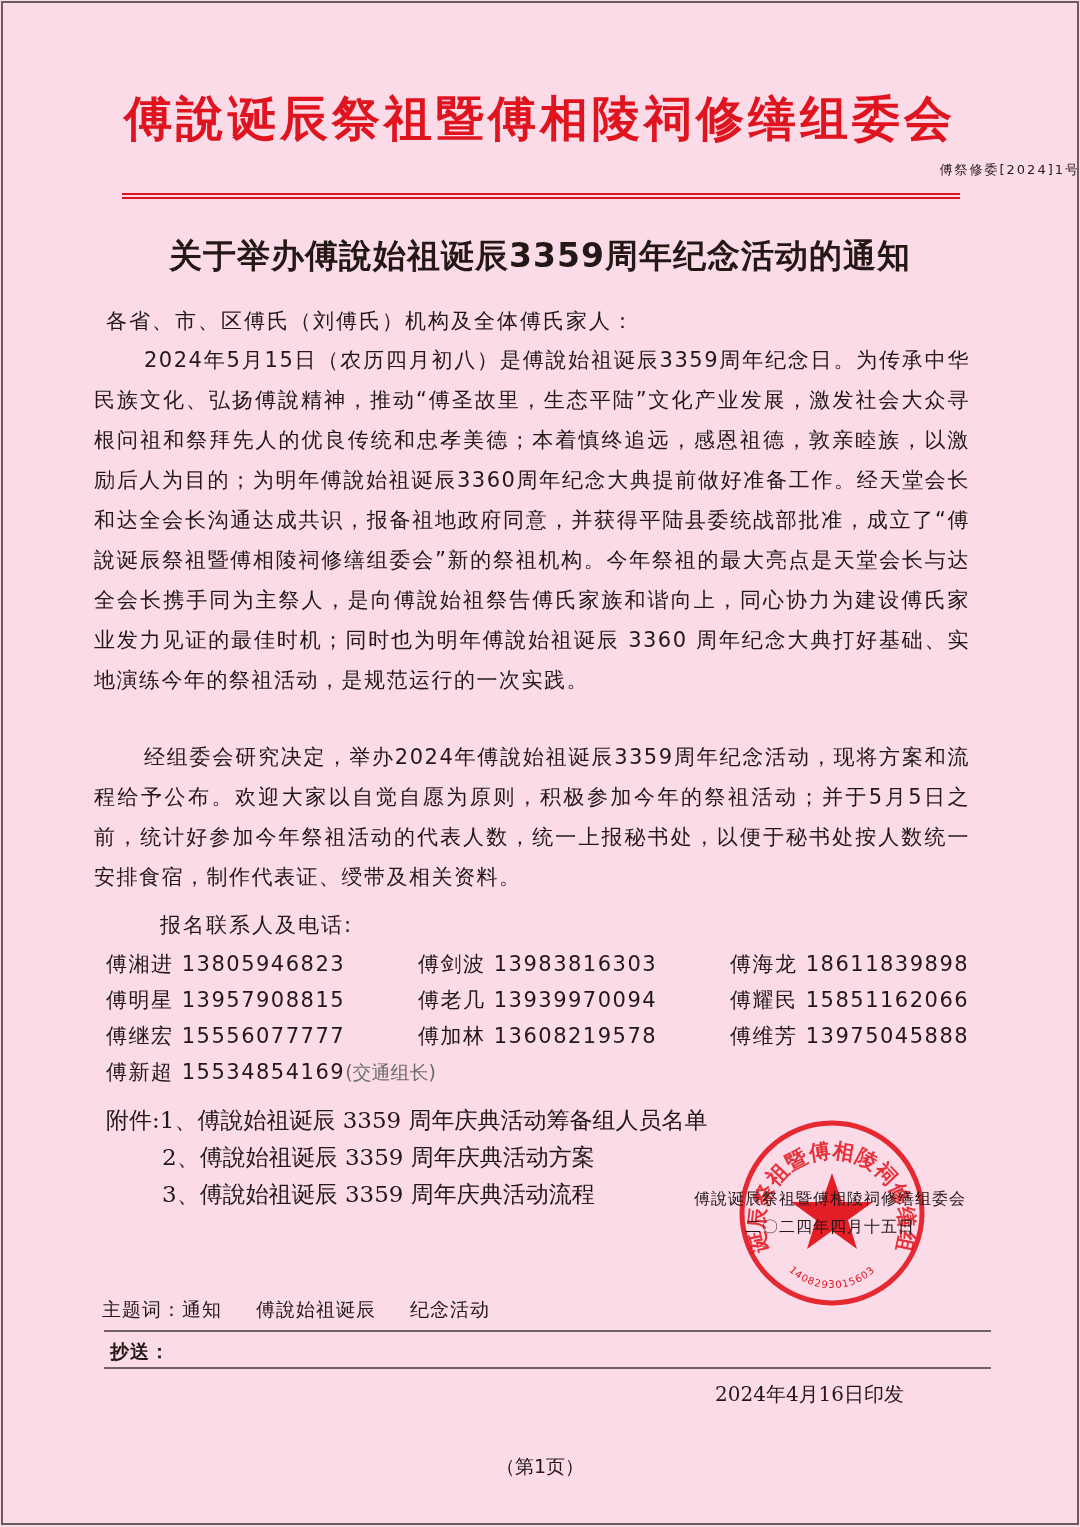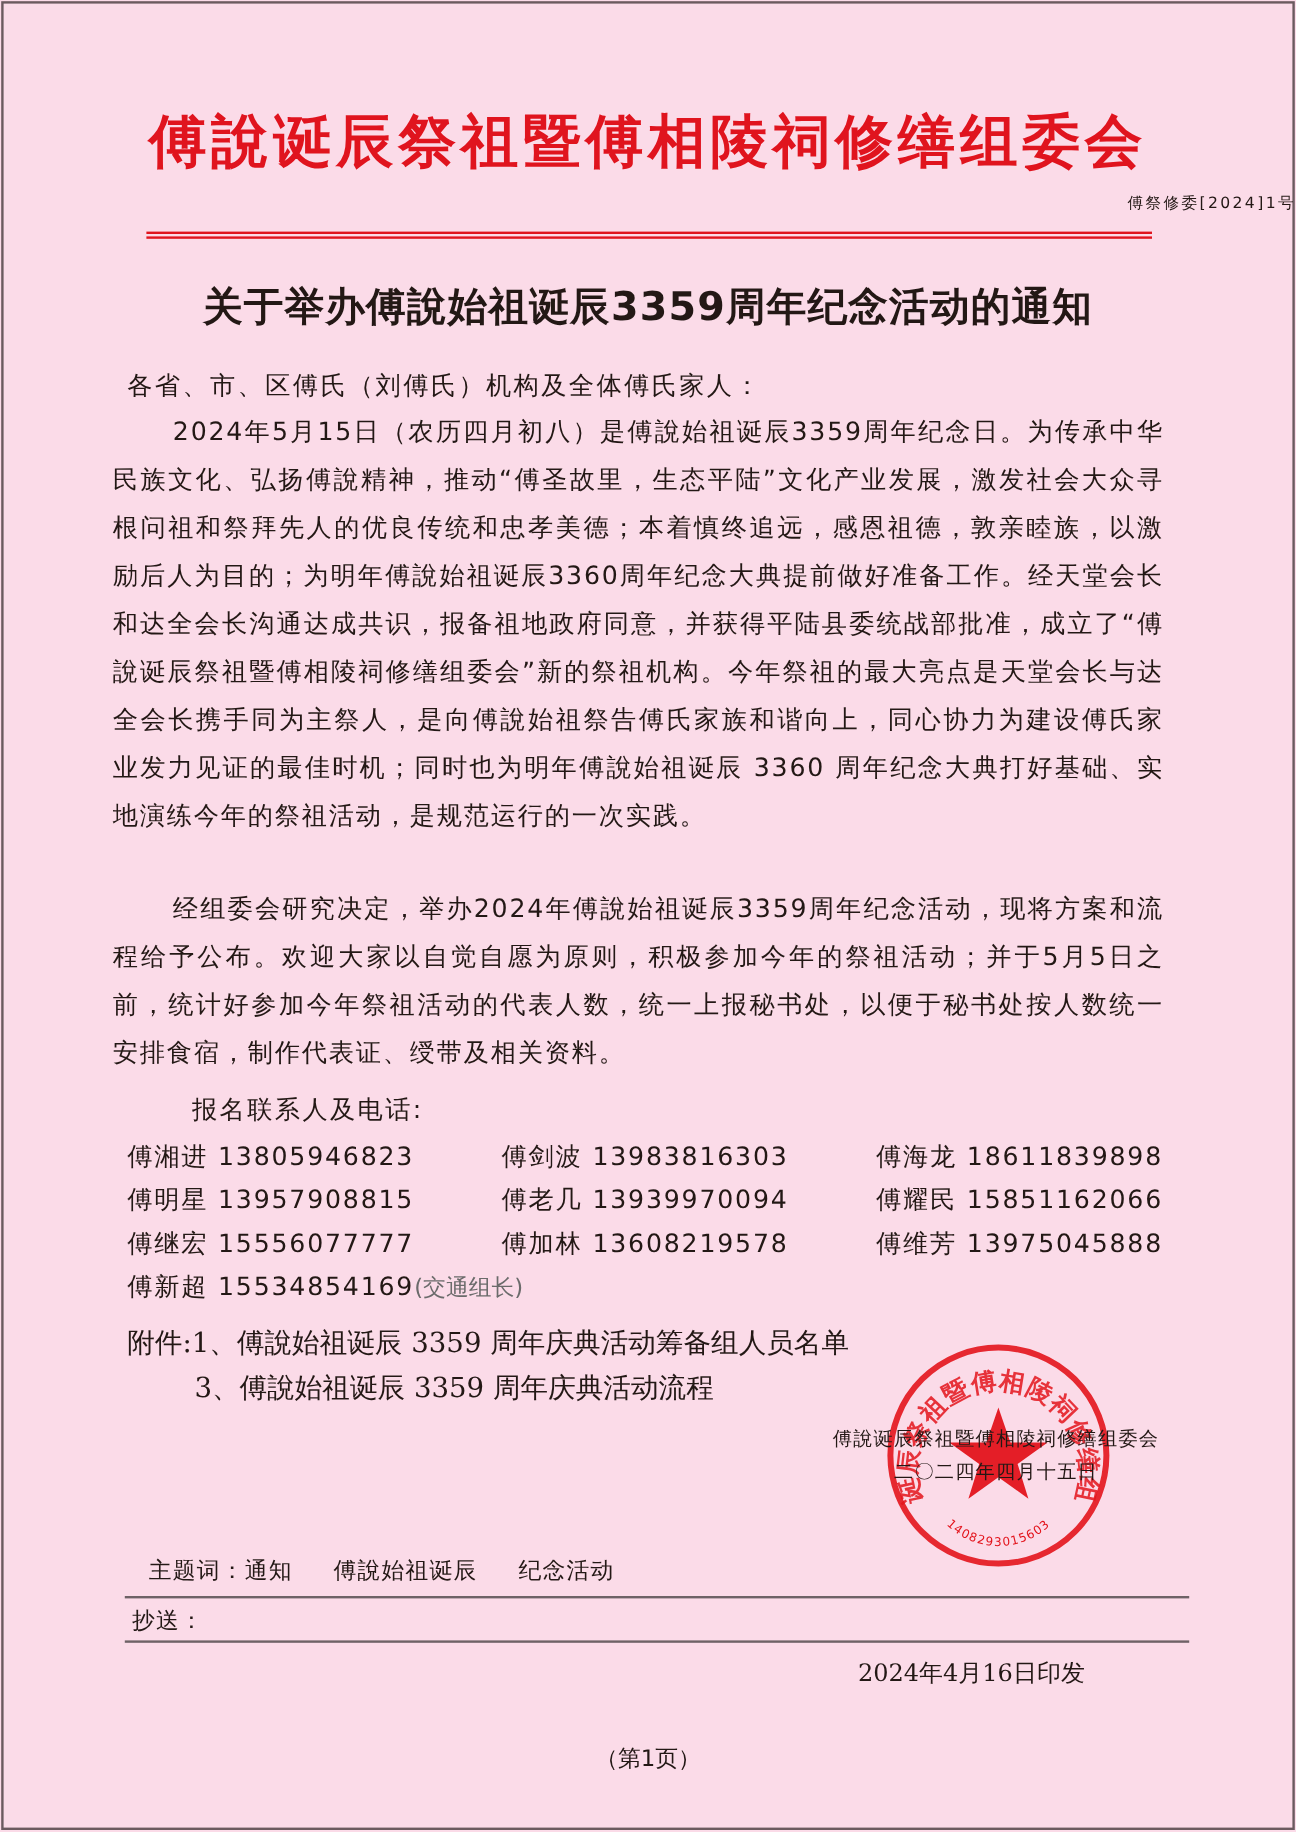--- a/index.html
+++ b/index.html
@@ -80,33 +80,33 @@
     font-size: 16px; letter-spacing: 1px; line-height: 28px;
     text-align: center;
     z-index: 2;
   }
   .seal {
     position: absolute; left: 737px; top: 1118px;
     width: 190px; height: 190px;
     z-index: 1;
   }
   .keywords {
-    position: absolute; left: 124px; top: 1295px;
+    position: absolute; left: 102px; top: 1295px;
     font-size: 19px; letter-spacing: 1px; line-height: 28px; text-align: right;
   }
   .keywords span { margin-right: 34px; }
   .gray-rule {
     position: absolute; left: 104px; width: 887px; height: 2px;
     background: #6e6266;
   }
   .gray-rule.r1 { top: 1330px; }
   .gray-rule.r2 { top: 1367px; }
   .cc {
     position: absolute; left: 110px; top: 1337px;
-    font-size: 19px; letter-spacing: 1px; line-height: 28px;
+    font-size: 19px; letter-spacing: 1px; line-height: 28px; font-weight: bold;
   }
   .print-date {
     position: absolute; left: 715px; top: 1379px;
     font-family: "DejaVu Serif", "Liberation Serif", serif;
     font-size: 20px; line-height: 30px;
   }
   .page-number {
     position: absolute; left: 0; right: 0; top: 1452px;
     text-align: center;
     font-size: 19px; line-height: 28px;
@@ -138,20 +138,21 @@
   <div><span>傅老几</span> <span>13939970094</span></div>
   <div><span>傅耀民</span> <span>15851162066</span></div>
   <div><span>傅继宏</span> <span>15556077777</span></div>
   <div><span>傅加林</span> <span>13608219578</span></div>
   <div><span>傅维芳</span> <span>13975045888</span></div>
   <div style="grid-column: span 2; white-space: nowrap;"><span>傅新超</span> <span>15534854169</span><span class="contact-note">(交通组长)</span></div>
 </div>
 
 <div class="attachments">
   <div class="attach-item"><span>附件:</span><span>1、傅說始祖诞辰 3359 周年庆典活动筹备组人员名单</span></div>
+  <div class="attach-item indent">2、傅說始祖诞辰 3359 周年庆典活动方案</div>
   <div class="attach-item indent">3、傅說始祖诞辰 3359 周年庆典活动流程</div>
 </div>
 
 <svg class="seal" viewBox="0 0 190 190">
   <defs>
     <path id="sealArc" d="M 35 140 A 68 68 0 1 1 155 140"></path>
     <path id="serialArc" d="M 45 145 A 62 62 0 0 0 145 145"></path>
   </defs>
   <circle cx="95" cy="95" r="90" fill="none" stroke="#e3141c" stroke-width="5" opacity="0.9"></circle>
   <text font-size="21" font-weight="bold" fill="#e3141c" opacity="0.85" font-family="DejaVu Serif, serif" letter-spacing="1">

